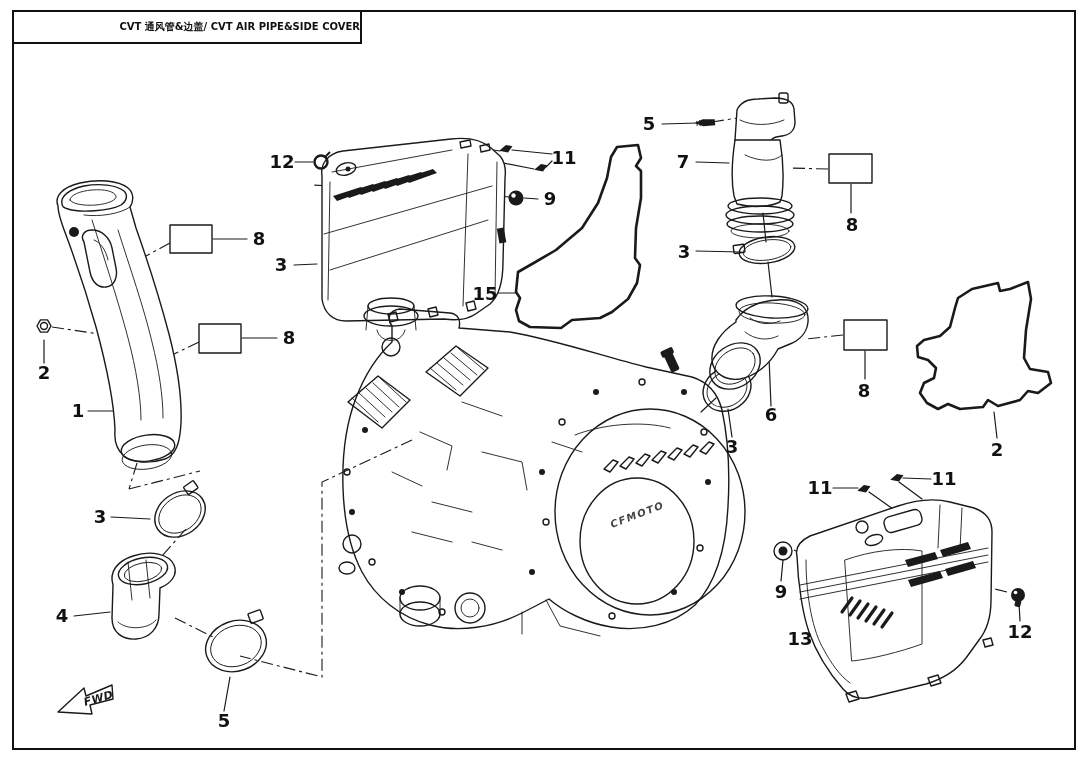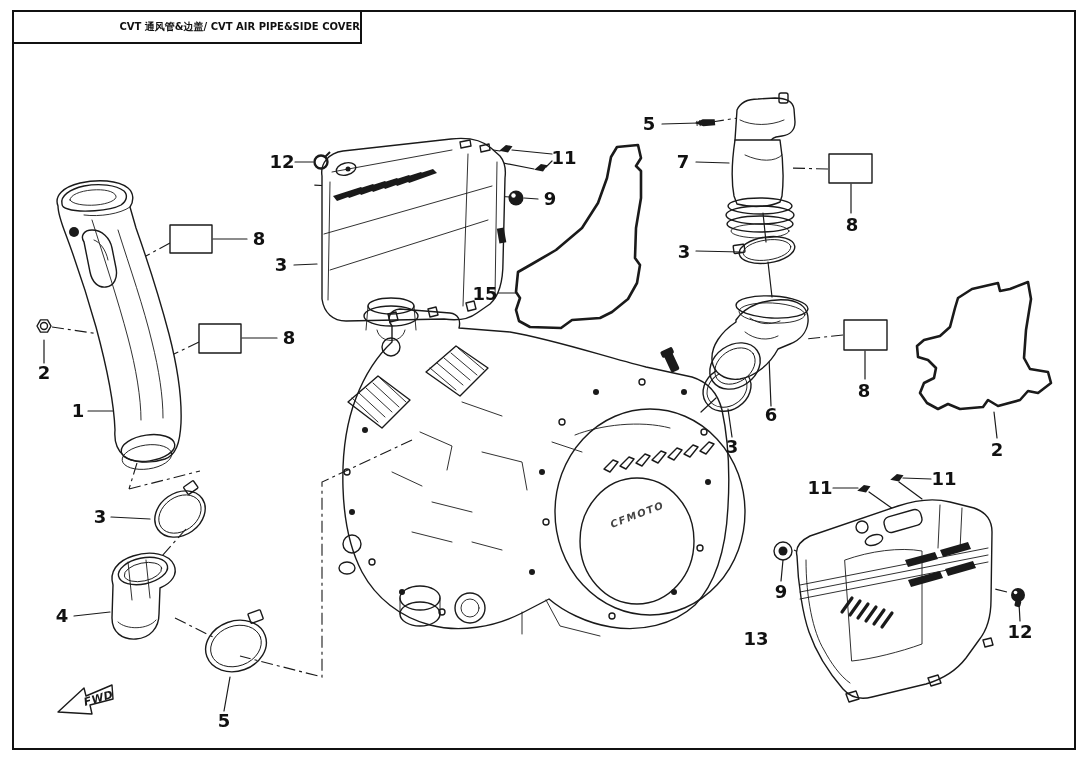--- a/index.html
+++ b/index.html
@@ -333,17 +333,17 @@
   <div class="co" style="left:852px;top:225px">8</div>
   <div class="co" style="left:864px;top:391px">8</div>
   <div class="co" style="left:550px;top:199px">9</div>
   <div class="co" style="left:781px;top:592px">9</div>
   <div class="co" style="left:281px;top:265px">3</div>
   <div class="co" style="left:564px;top:158px">11</div>
   <div class="co" style="left:820px;top:488px">11</div>
   <div class="co" style="left:944px;top:479px">11</div>
   <div class="co" style="left:282px;top:162px">12</div>
   <div class="co" style="left:1020px;top:632px">12</div>
-  <div class="co" style="left:756px;top:639px">13</div>
+  <div class="co" style="left:800px;top:639px">13</div>
   <div class="co" style="left:649px;top:124px">5</div>
   <div class="co" style="left:485px;top:294px">15</div>
   <div class="co" style="left:997px;top:450px">2</div>
 </div>
 
 </body></html>

